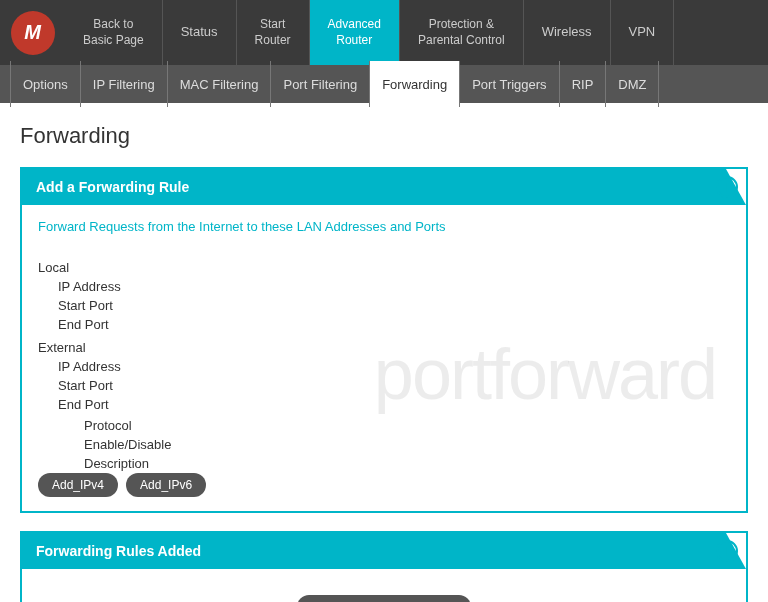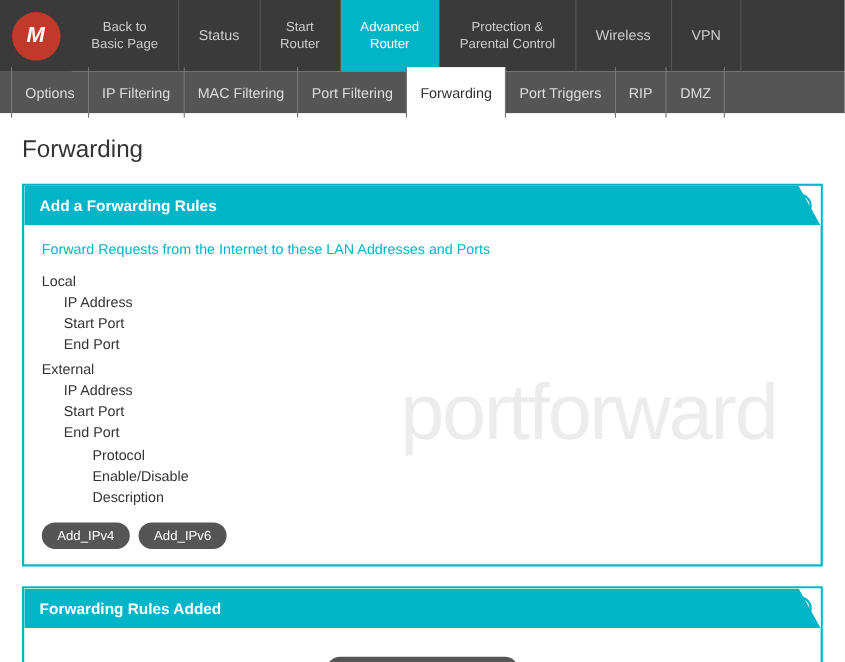--- a/index.html
+++ b/index.html
@@ -124,21 +124,21 @@
 
     .section-body {
       padding: 14px 16px 14px 16px;
       position: relative;
       overflow: hidden;
     }
 
     .forward-link {
       color: #00b5c8;
       font-size: 13px;
-      margin-bottom: 10px;
+      margin-bottom: 22px;
       display: block;
     }
 
     .field-group { margin-bottom: 2px; }
     .field-label {
       color: #333;
       font-size: 13px;
       padding: 2px 0 2px 0;
       display: block;
       margin-left: 46px;
@@ -152,33 +152,32 @@
     .group-label {
       color: #333;
       font-size: 13px;
       font-weight: normal;
       padding: 4px 0 2px 0;
       display: block;
     }
 
     .watermark {
       position: absolute;
-      right: 40px;
+      right: 30px;
       top: 50%;
       transform: translateY(-30%);
       font-size: 72px;
       color: rgba(180,180,180,0.25);
       font-family: Arial, sans-serif;
       pointer-events: none;
       user-select: none;
       letter-spacing: -2px;
     }
 
     .button-row {
-      margin-top: 14px;
       display: flex;
       gap: 8px;
       align-items: center;
     }
     .btn-dark {
       background: #555;
       color: white;
       border: none;
       border-radius: 12px;
       padding: 5px 14px;
@@ -267,21 +266,21 @@
     <span>DMZ</span>
   </div>
 </nav>
 
 <main class="main-content">
   <h1 class="page-title">Forwarding</h1>
 
   <div class="section">
     <div style="position:relative; height:36px; background: white;">
       <div class="section-header-text">
-        <span>Add a Forwarding Rules</span>
+        <span>Add a Forwarding Rule</span>
       </div>
       <div class="info-icon">i</div>
     </div>
     <div class="section-body">
       <span class="forward-link">Forward Requests from the Internet to these LAN Addresses and Ports</span>
 
       <div class="field-group">
         <span class="group-label">Local</span>
         <span class="field-label-indent">IP Address</span>
         <span class="field-label-indent">Start Port</span>

